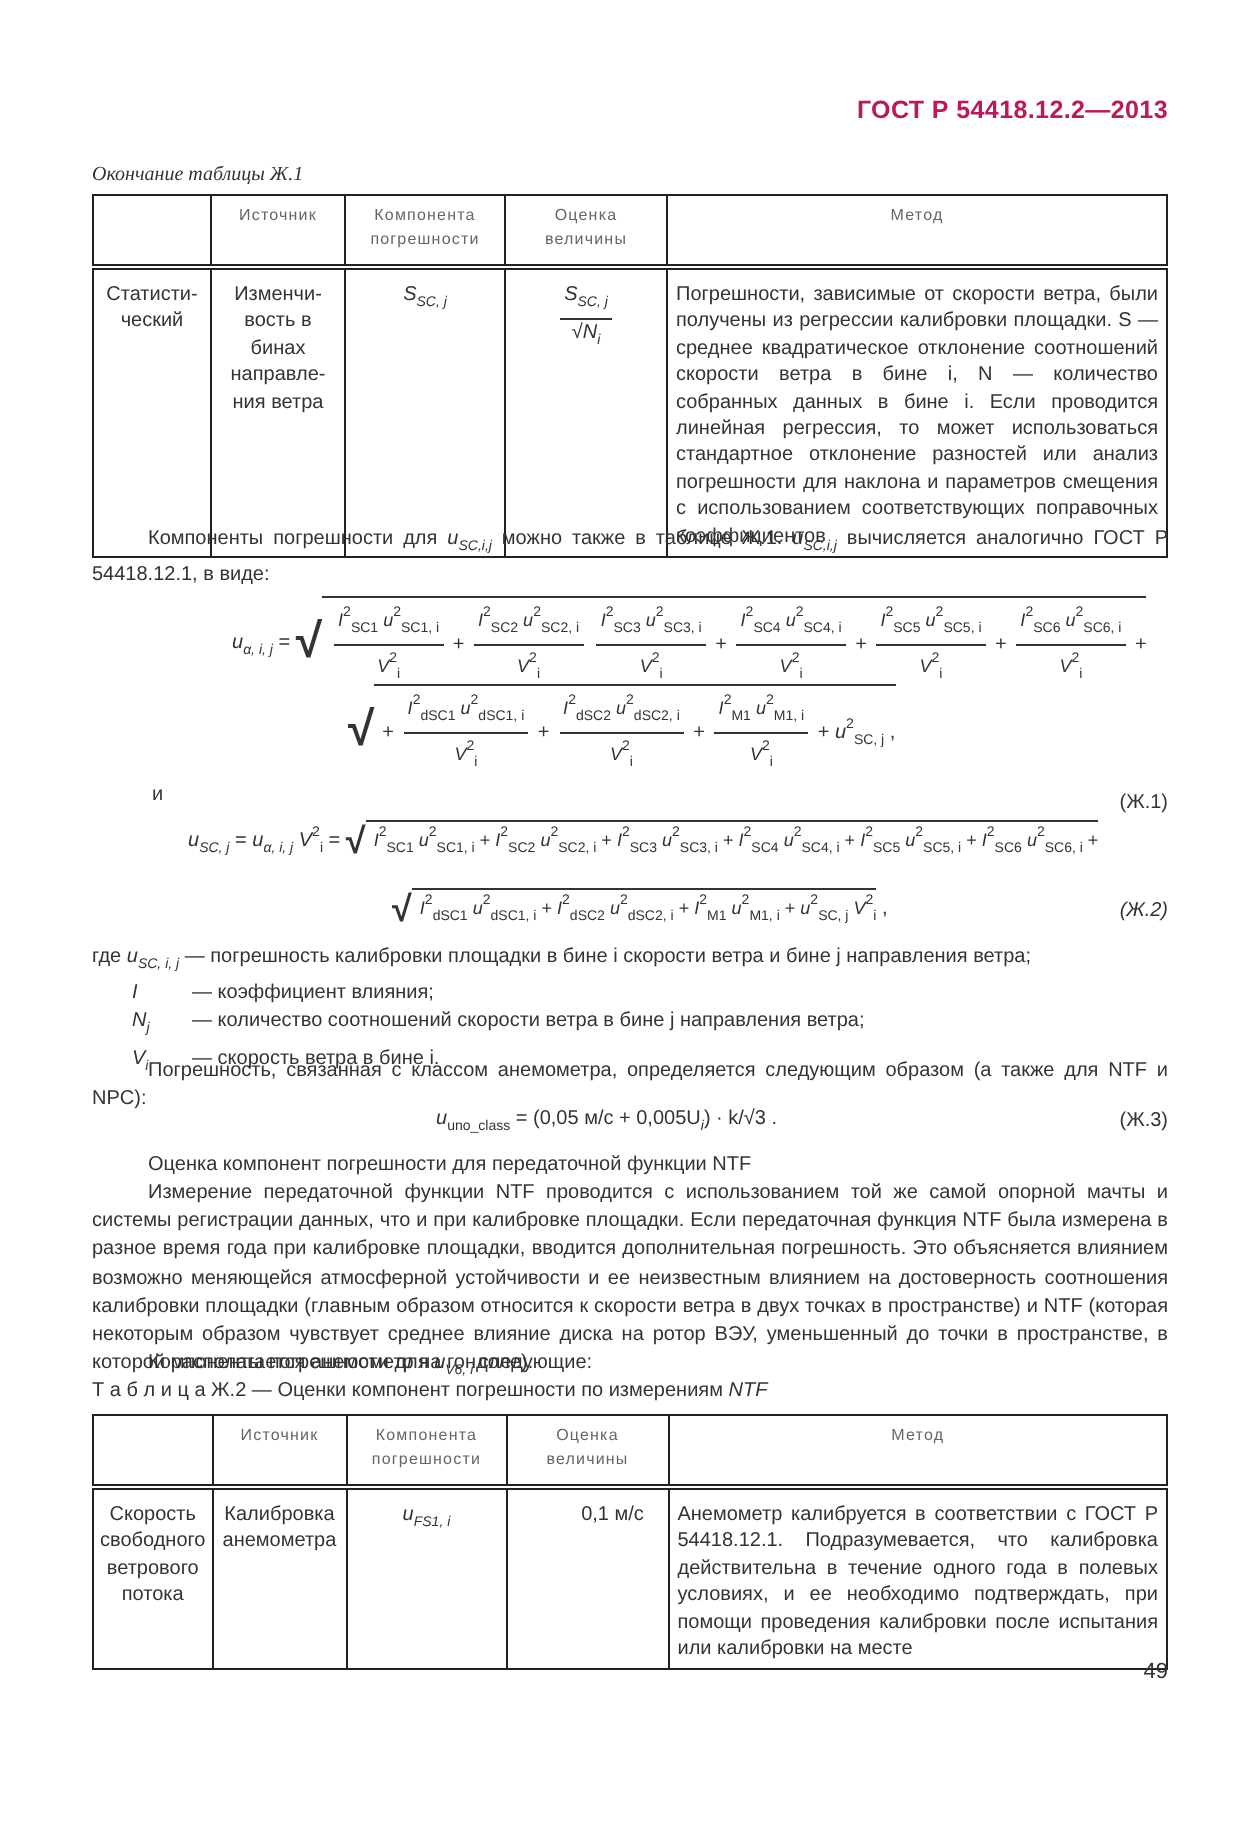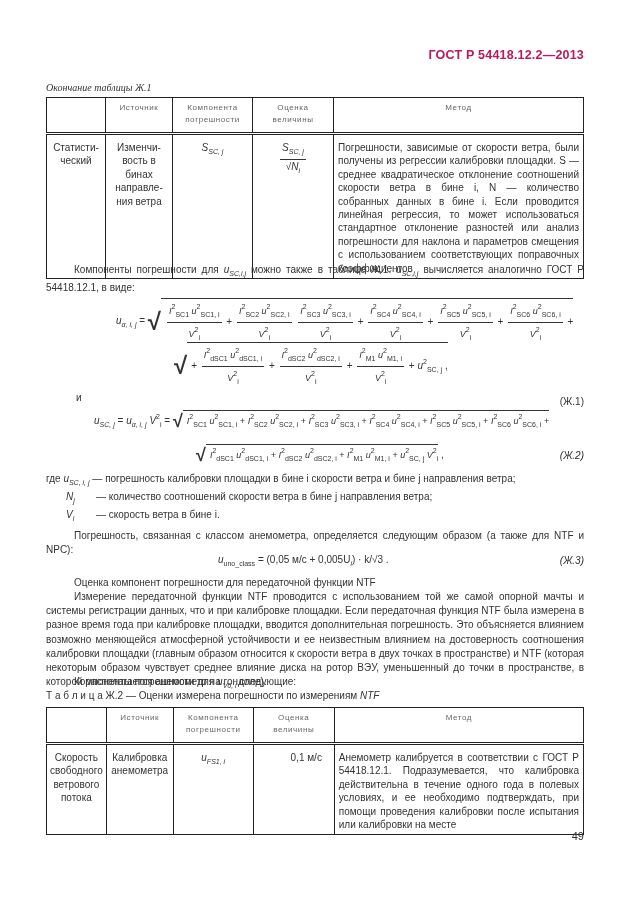--- a/index.html
+++ b/index.html
@@ -123,45 +123,48 @@
 </div>
 <div class="abs eqno" style="top:450px;font-style:italic;">(Ж.2)</div>
 
 <div class="abs defs" style="top:472px;width:540px;">
   <div>
     <span>где</span>
     <i>u</i><span class="sub it">SC, i, j</span>
     <span>— погрешность калибровки площадки в бине i скорости ветра и бине  j направления ветра;</span>
   </div>
   <div style="padding-left:20px;">
+    <span class="sym">I</span><span>— коэффициент влияния;</span>
+  </div>
+  <div style="padding-left:20px;">
     <span class="sym">N<span class="sub">j</span></span><span>— количество соотношений скорости ветра в бине j направления ветра;</span>
   </div>
   <div style="padding-left:20px;">
     <span class="sym">V<span class="sub">i</span></span><span>— скорость ветра в бине i.</span>
   </div>
 </div>
 
 <div class="abs para indent" style="top:529px;">Погрешность, связанная с классом анемометра, определяется следующим образом (а также для NTF и NPC):</div>
 
 <div class="abs formula" style="left:218px;top:554px;">
   <span class="it">u</span><span class="sub">uno_class</span>
   <span>= (0,05 м/с + 0,005U</span><span class="sub it">i</span><span>) · k/√3 .</span>
 </div>
-<div class="abs eqno" style="top:555px;font-style:italic;">(Ж.3)</div>
+<div class="abs eqno" style="top:555px;">(Ж.3)</div>
 
 <div class="abs para indent" style="top:576px;">Оценка компонент погрешности для передаточной функции NTF</div>
 
 <div class="abs para indent" style="top:590px;">Измерение передаточной функции NTF проводится с использованием той же самой опорной мачты и системы регистрации данных, что и при калибровке площадки. Если передаточная функция NTF была измерена в разное время года при калибровке площадки, вводится дополнительная погрешность. Это объясняется влиянием возможно меняющейся атмосферной устойчивости и ее неизвестным влиянием на достоверность соотношения калибровки площадки (главным образом относится к скорости ветра в двух точках в пространстве) и NTF (которая некоторым образом чувствует среднее влияние диска на ротор ВЭУ, уменьшенный до точки в пространстве, в которой располагается анемометр на гондоле).</div>
 
 <div class="abs para indent" style="top:675px;">
   <span>Компоненты погрешности для </span><span class="it">u</span><span class="sub it">V6, i</span><span> следующие:</span>
 </div>
 
 <div class="abs" style="left:46px;top:690px;font-size:10px;color:#333;">
-  <span>Т а б л и ц а</span><span> Ж.2 — Оценки измерена погрешности по измерениям </span><span class="it">NTF</span>
+  <span>Т а б л и ц а</span><span> Ж.2 — Оценки компонент погрешности по измерениям </span><span class="it">NTF</span>
 </div>
 
 <table class="t" style="left:46px;top:707px;width:538px;">
   <colgroup>
       <col style="width:58px">
       <col style="width:67px">
       <col style="width:80px">
       <col style="width:81px">
       <col>
     </colgroup>

